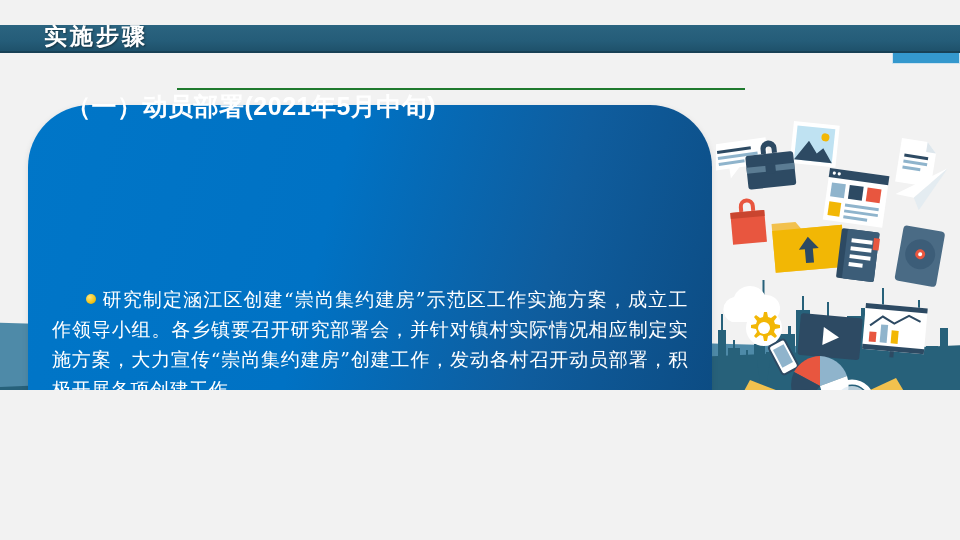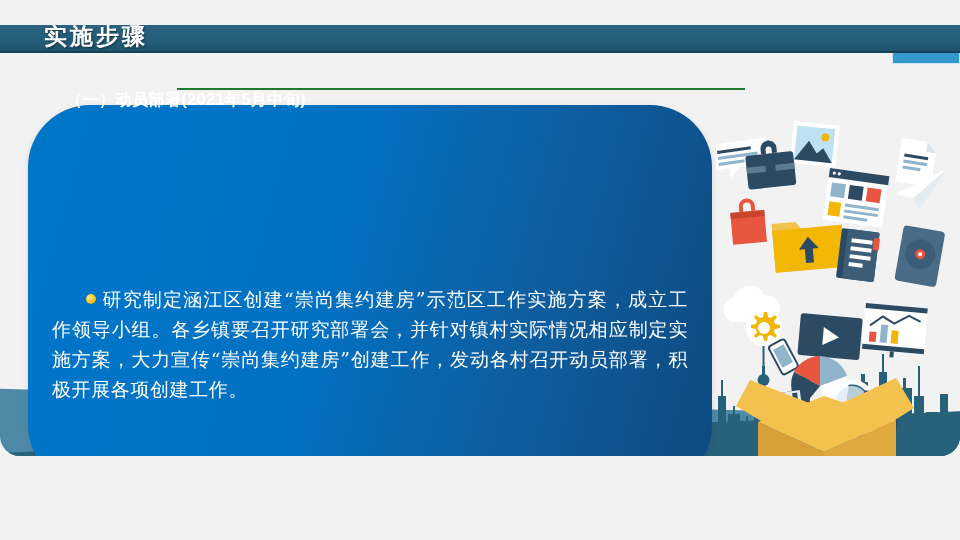--- a/index.html
+++ b/index.html
@@ -2,21 +2,21 @@
 <html><head>
 <meta charset="utf-8">
 <style>
   html,body{margin:0;padding:0;}
   body{
     width:960px;height:540px;overflow:hidden;
     background:#f2f2f2;
     font-family:"Liberation Sans","DejaVu Sans",sans-serif;
     position:relative;
   }
-  #slide{position:absolute;left:0;top:0;width:960px;height:456px;overflow:hidden;background:#f2f2f2;border-radius:20px;}
+  #slide{position:absolute;left:0;top:0;width:960px;height:390px;overflow:hidden;background:#f2f2f2;}
 
   
   .hdr-accent{
     position:absolute;left:892px;top:31px;width:68px;height:33px;
     background:#3498cd;border:1px solid #cfe3ef;box-sizing:border-box;z-index:3;
   }
   .hdr-bar{
     position:absolute;left:0;top:25px;width:960px;height:28px;
     background:linear-gradient(180deg,#2b6480 0%,#255d79 55%,#1d4f68 100%);
     z-index:4;
@@ -50,21 +50,21 @@
   
   .panel{
     position:absolute;left:28px;top:105px;width:684px;height:382px;
     border-radius:62px;
     background:linear-gradient(105deg,#0076c8 0%,#0072c4 42%,#0f5d9e 72%,#0c4a80 100%);
     box-shadow:0 2px 6px rgba(0,0,0,.10);
     z-index:6;overflow:hidden;
   }
   .panel-heading{
     position:absolute;left:66px;top:90px;z-index:8;
-    color:#ffffff;font-weight:bold;font-size:16px;letter-spacing:.5px;
+    color:#ffffff;font-weight:bold;font-size:25px;letter-spacing:.5px;
     font-family:"Liberation Sans","DejaVu Sans",sans-serif;
     white-space:nowrap;
   }
   .body-text{
     position:absolute;left:52px;top:245px;width:636px;z-index:8;
     color:#ffffff;font-size:19px;line-height:30px;
     font-family:"DejaVu Serif","Liberation Serif",serif;
     letter-spacing:.6px;text-align:justify;margin-top:39px;
   }
   .bullet-dot{

